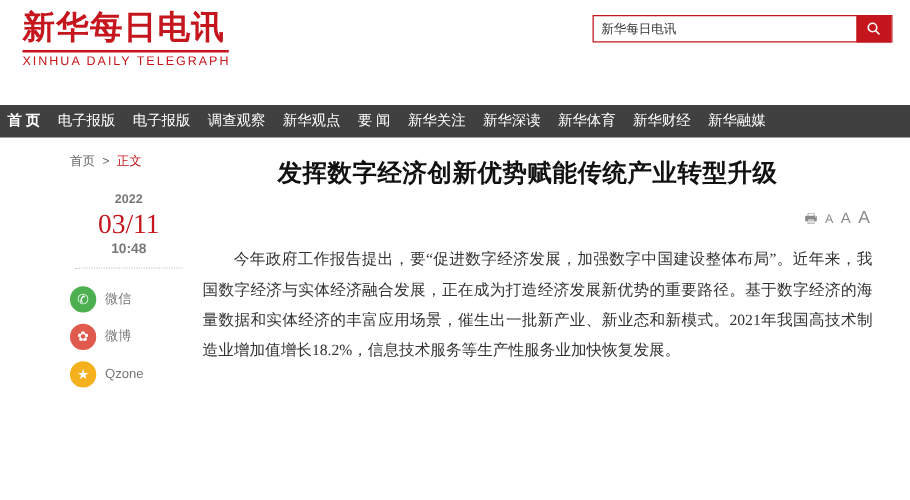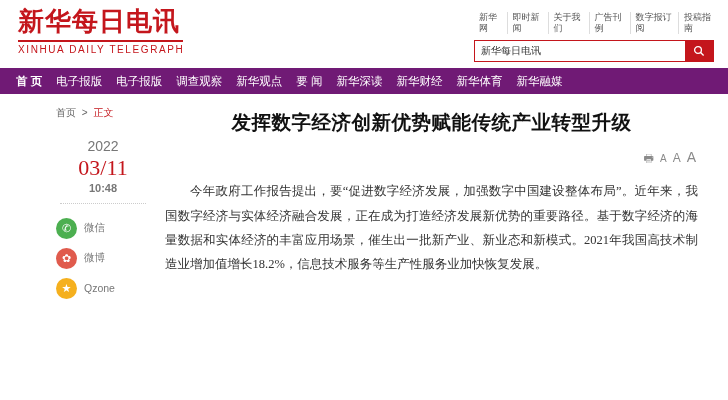--- a/index.html
+++ b/index.html
@@ -8,21 +8,21 @@
     width:728px; height:400px; overflow:hidden;
     background:#fff;
     font-family:"Liberation Sans", sans-serif;
     color:#222;
     font-size:12px;
   }
 
   
   .top-header {
     position:relative;
-    height:68px;
+    height:84px;
     padding:8px 14px 0 18px;
     display:flex;
     align-items:flex-start;
     justify-content:space-between;
   }
   .brand { display:flex; flex-direction:column; }
   .brand-cn {
     font-family:"Liberation Serif", serif;
     font-weight:bold;
     font-size:26px;
@@ -65,62 +65,61 @@
   .search-btn {
     width:28px; height:22px;
     background:#c4161c;
     display:flex; align-items:center; justify-content:center;
     cursor:pointer;
   }
   .search-btn svg { display:block; }
 
   
   .nav-bar {
-    background:#701a75;
+    background:#404040;
     height:26px;
     display:flex;
     align-items:center;
-    padding:0 12px;
+    padding:0 2px;
     color:#fff;
     font-size:11.5px;
     gap:0;
   }
   .nav-bar .nav-item {
     padding:0 7px;
     white-space:nowrap;
     cursor:pointer;
     line-height:26px;
   }
   .nav-bar .nav-item.first { font-weight:bold; padding-left:4px; }
 
   
   .content-wrap {
     display:flex;
     padding:0 0 0 0;
-    gap:19px;
   }
   .left-col {
     width:140px;
     padding:12px 0 0 56px;
   }
   .breadcrumb {
     font-size:10px; color:#666; margin-bottom:18px; white-space:nowrap;
   }
   .breadcrumb a { color:#666; text-decoration:none; }
   .breadcrumb .sep { margin:0 3px; }
   .breadcrumb .cur { color:#c4161c; }
 
   .date-block {
     text-align:center;
     width:86px;
     margin-left:4px;
     border-bottom:1px dotted #ccc;
     padding-bottom:9px;
   }
-  .date-year { font-size:14px; color:#777; }
+  .date-year { font-size:10px; color:#777;font-weight:bold; }
   .date-md {
     font-size:22px; color:#c4161c; font-family:"Liberation Serif", serif;
     line-height:1.25;
   }
   .date-time { font-size:11px; color:#777;font-weight:bold; }
 
   .source-block {
     width:86px; margin-left:4px;
     text-align:center;
     padding-top:7px;
@@ -165,70 +164,63 @@
   .article-tools {
     display:flex; justify-content:flex-end; align-items:baseline;
     gap:6px; color:#8a8a8a; margin:10px 2px 10px 0;
   }
   .article-tools .t-a1 { font-size:10px; }
   .article-tools .t-a2 { font-size:12px; }
   .article-tools .t-a3 { font-size:14px; }
   .article-tools .t-print { font-size:11px; }
 
   .article p {
-    margin:0 0 11px 0;
+    margin:0 0 11px 16px;
     font-family:"Liberation Serif", serif;
     font-size:12.5px;
     line-height:1.95;
     text-align:justify;
     color:#333;
     text-indent:2em;
   }
 </style>
 </head>
 <body>
 
 <div class="top-header">
   <div class="brand">
     <div class="brand-cn">新华每日电讯</div>
     <div class="brand-rule"></div>
     <div class="brand-en">XINHUA DAILY TELEGRAPH</div>
   </div>
 
   <div class="header-right">
-    <div class="nav-mini">
-      <span>新华网</span>
-      <span>即时新闻</span>
-      <span>关于我们</span>
-      <span>广告刊例</span>
-      <span>数字报订阅</span>
-      <span>投稿指南</span>
-    </div>
     <div class="search-box">
       <input type="text" value="新华每日电讯" style="">
       <div class="search-btn">
         <svg width="12" height="12" viewBox="0 0 12 12">
           <circle cx="5" cy="5" r="3.4" fill="none" stroke="#fff" stroke-width="1.3"></circle>
           <line x1="7.6" y1="7.6" x2="10.6" y2="10.6" stroke="#fff" stroke-width="1.4"></line>
         </svg>
       </div>
     </div>
   </div>
 </div>
 
 <div class="nav-bar">
   <div class="nav-item first">首 页</div>
   <div class="nav-item">电子报版</div>
   <div class="nav-item">电子报版</div>
   <div class="nav-item">调查观察</div>
   <div class="nav-item">新华观点</div>
   <div class="nav-item">要 闻</div>
+  <div class="nav-item">新华关注</div>
   <div class="nav-item">新华深读</div>
+  <div class="nav-item">新华体育</div>
   <div class="nav-item">新华财经</div>
-  <div class="nav-item">新华体育</div>
   <div class="nav-item">新华融媒</div>
 
 </div>
 
 <div class="content-wrap">
 
   <div class="left-col">
     <div class="breadcrumb">
       <a href="#">首页</a>
       <span class="sep">&gt;</span>

